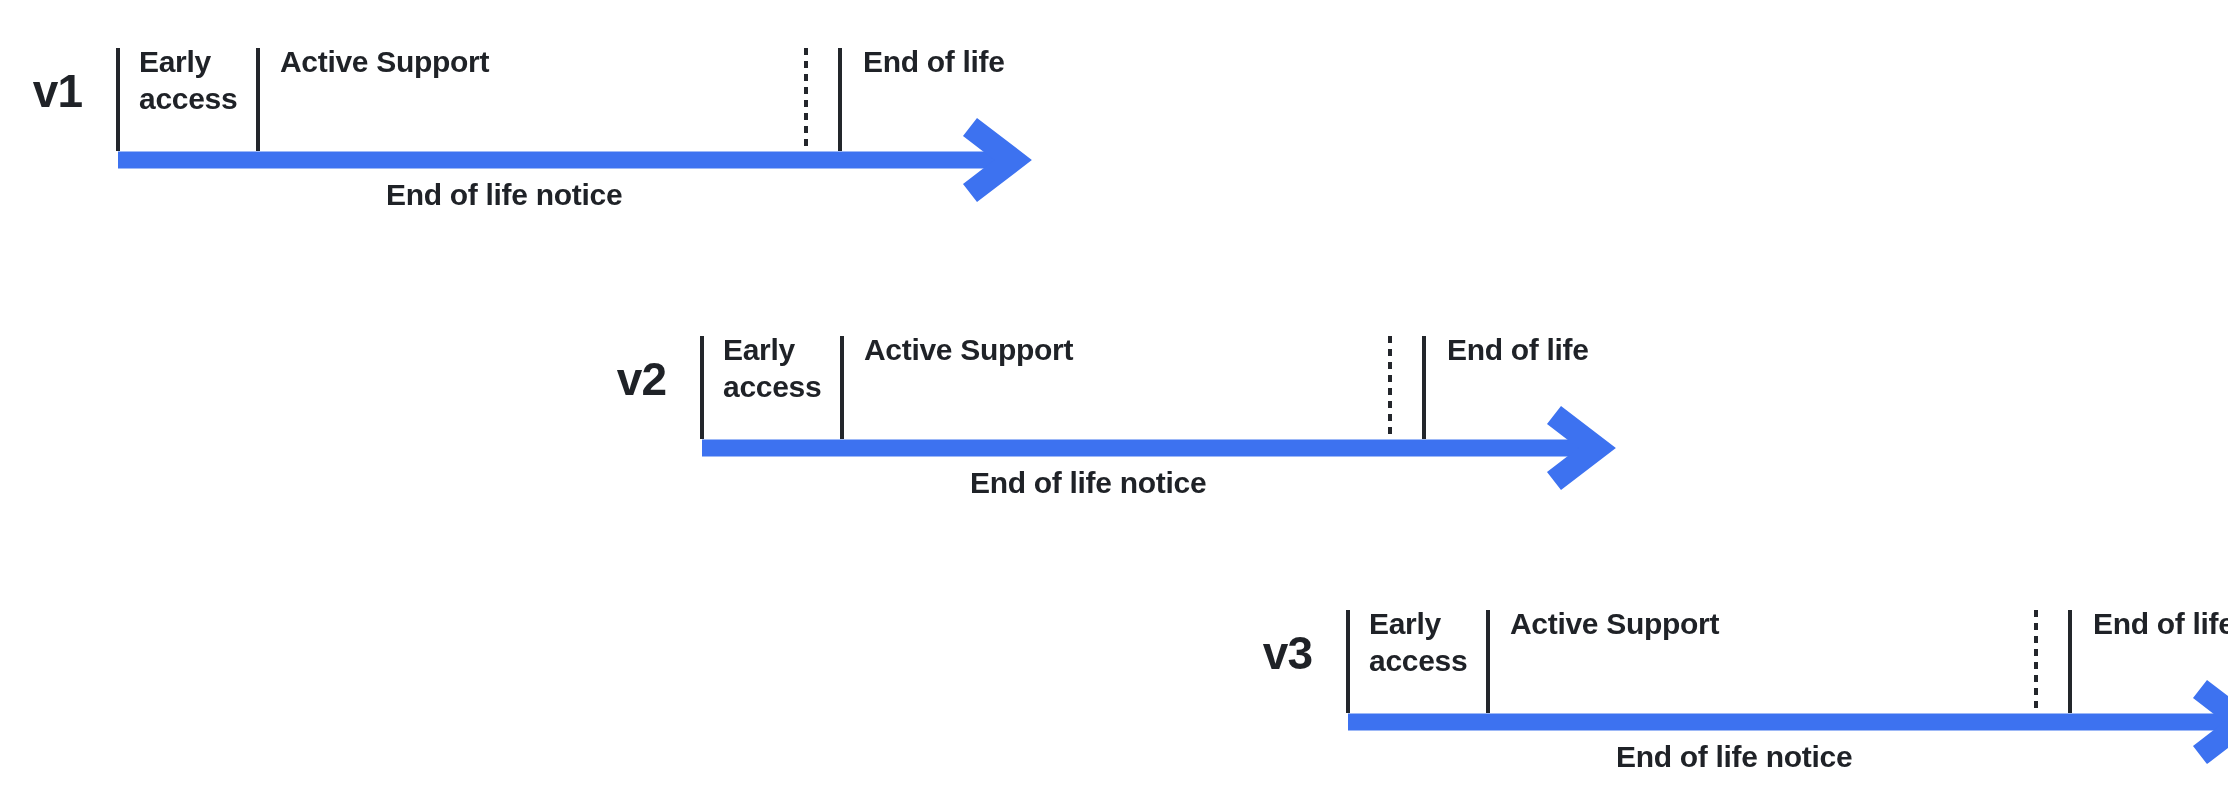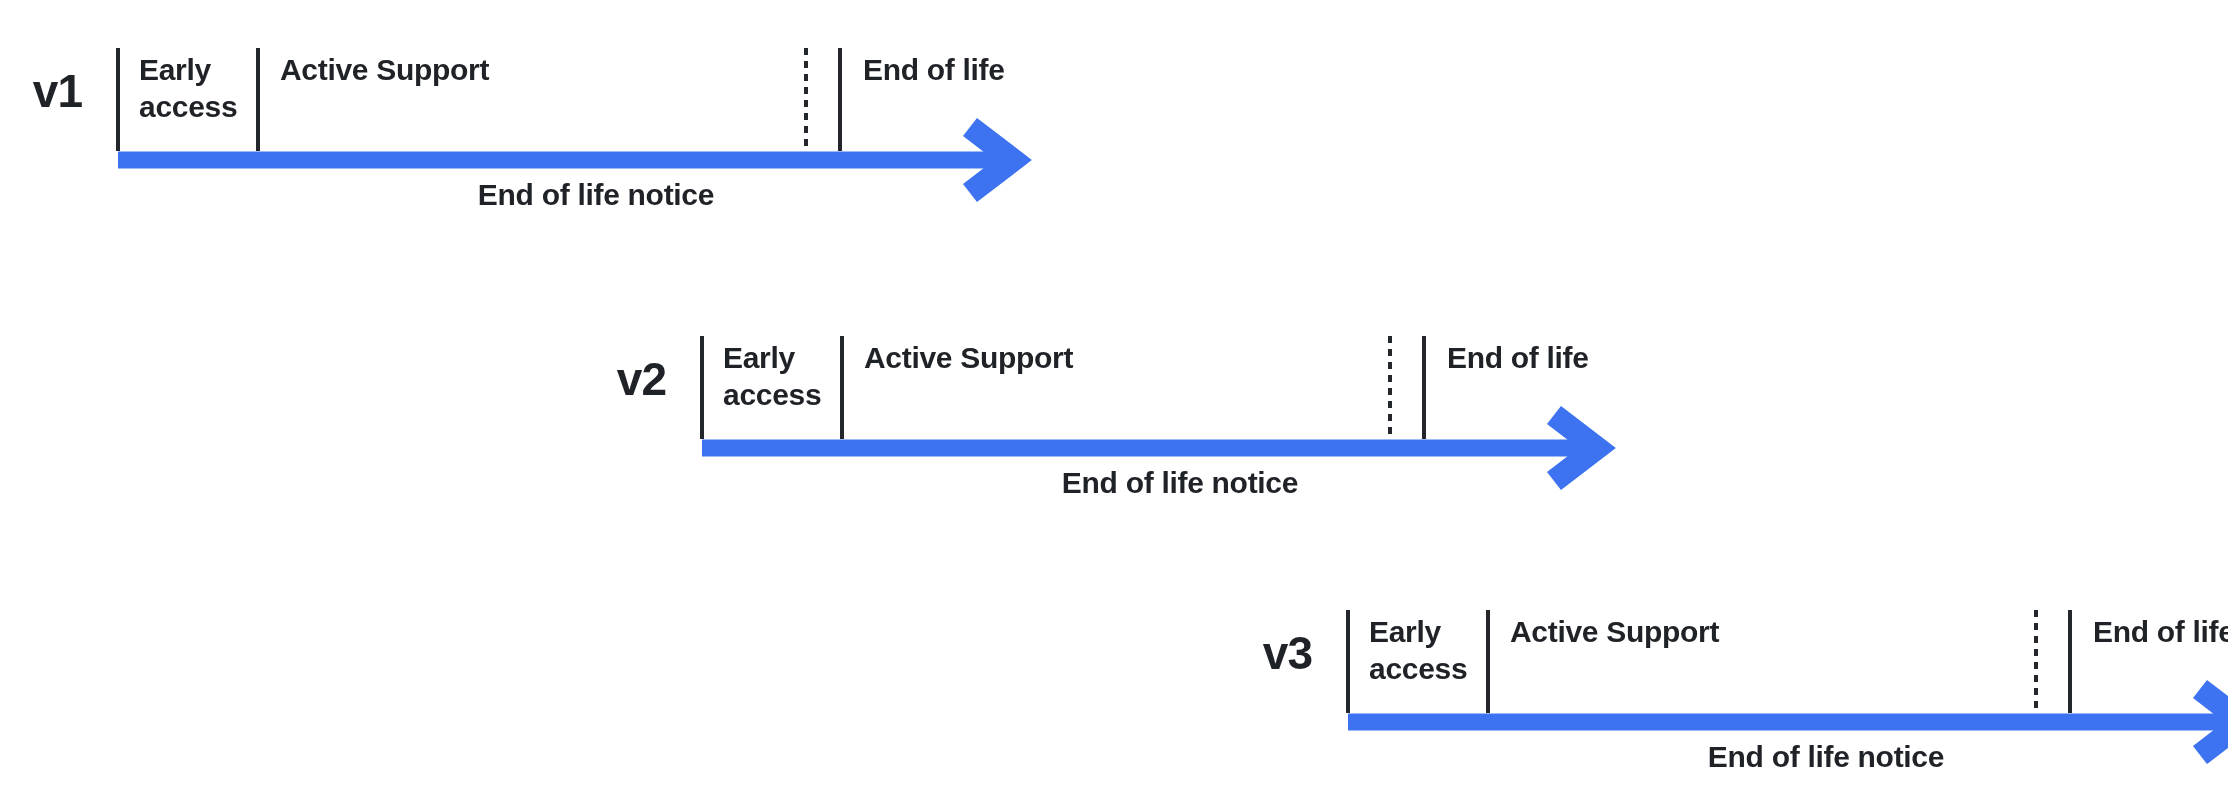--- a/index.html
+++ b/index.html
@@ -41,28 +41,27 @@
   .tick-dashed{
     position:absolute;top:13px;left:806px;width:4px;height:103px;
     background-image:repeating-linear-gradient(to bottom, var(--line) 0px, var(--line) 7px, transparent 7px, transparent 13px);
   }
   .phase-label{
     position:absolute;top:8px;
     font-size:30px;line-height:37px;font-weight:700;
     color:var(--text);
     letter-spacing:-0.3px;
     white-space:normal;
-    margin-top:8px;
   }
   .lbl-early{left:141px;width:130px;}
   .lbl-active{left:282px;width:420px;white-space:nowrap;}
   .lbl-eol{left:865px;width:200px;white-space:nowrap;}
   .lbl-notice{
     position:absolute;left:388px;top:141px;width:420px;
-    text-align:center;
+    text-align:left;
     font-size:30px;line-height:37px;font-weight:700;
     color:var(--text);
     letter-spacing:-0.3px;
     white-space:nowrap;
   }
   .arrow-svg{
     position:absolute;left:110px;top:75px;width:920px;height:100px;
     overflow:visible;
   }
   .arrow-shaft{

